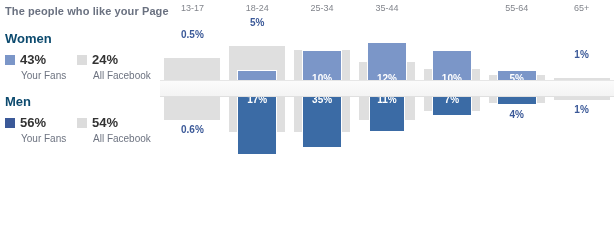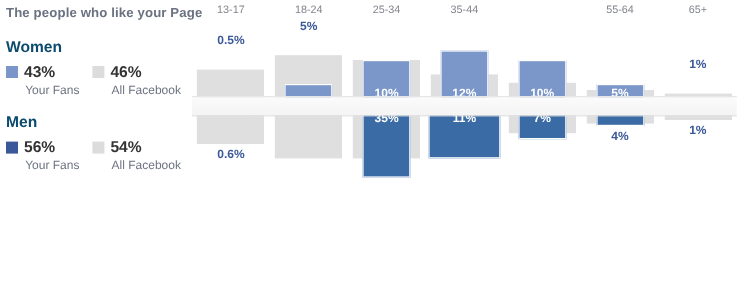--- a/index.html
+++ b/index.html
@@ -199,21 +199,21 @@
         <div class="legend-col fans">
           <div class="legend-value-line">
             <span class="swatch women-fans"></span>
             <span class="legend-pct">43%</span>
           </div>
           <div class="legend-sub">Your Fans</div>
         </div>
         <div class="legend-col all">
           <div class="legend-value-line">
             <span class="swatch all"></span>
-            <span class="legend-pct">46%</span>
+            <span class="legend-pct">24%</span>
           </div>
           <div class="legend-sub">All Facebook</div>
         </div>
       </div>
     </div>
 
     <div class="gender-block" id="men-block">
       <div class="gender-title">Men</div>
       <div class="legend-row">
         <div class="legend-col fans">
@@ -241,39 +241,42 @@
         <div class="grey-bottom" style="width: 56px; height: 31.4px;"></div>
         <div class="bar-top" style="width: 40px; height: 5px;"></div>
         <div class="bar-bottom" style="width: 40px; height: 5px;"></div>
         <div class="bar-label-out" style="top: 28.6px;">0.5%</div>
         <div class="bar-label-out" style="top: 124.4px;">0.6%</div>
       </div>
       <div class="group" style="left: 64.8571px; width: 64.8571px;">
         <div class="grey-top" style="width: 56px; height: 43.1px;"></div>
         <div class="grey-bottom" style="width: 56px; height: 43.1px;"></div>
         <div class="bar-top" style="width: 40px; height: 19.5px;"></div>
+        <div class="bar-bottom" style="width: 40px; height: 66.3px;">
+          <span class="bar-label-in">17%</span>
+        </div>
         <div class="bar-label-out" style="top: 16.9px;">5%</div>
       </div>
       <div class="group" style="left: 129.714px; width: 64.8571px;">
         <div class="grey-top" style="width: 56px; height: 39.2px;"></div>
         <div class="grey-bottom" style="width: 56px; height: 43.1px;"></div>
         <div class="bar-top" style="width: 40px; height: 39px;">
           <span class="bar-label-in">10%</span>
         </div>
         <div class="bar-bottom" style="width: 40px; height: 58.5px;">
           <span class="bar-label-in">35%</span>
         </div>
       </div>
       <div class="group" style="left: 194.571px; width: 64.8571px;">
         <div class="grey-top" style="width: 56px; height: 27.5px;"></div>
         <div class="grey-bottom" style="width: 56px; height: 31.4px;"></div>
         <div class="bar-top" style="width: 40px; height: 46.8px;">
           <span class="bar-label-in">12%</span>
         </div>
-        <div class="bar-bottom" style="width: 60px; height: 42.9px;">
+        <div class="bar-bottom" style="width: 36px; height: 42.9px;">
           <span class="bar-label-in">11%</span>
         </div>
       </div>
       <div class="group" style="left: 259.429px; width: 64.8571px;">
         <div class="grey-top" style="width: 56px; height: 19.7px;"></div>
         <div class="grey-bottom" style="width: 56px; height: 21.65px;"></div>
         <div class="bar-top" style="width: 40px; height: 39px;">
           <span class="bar-label-in">10%</span>
         </div>
         <div class="bar-bottom" style="width: 40px; height: 27.3px;">

